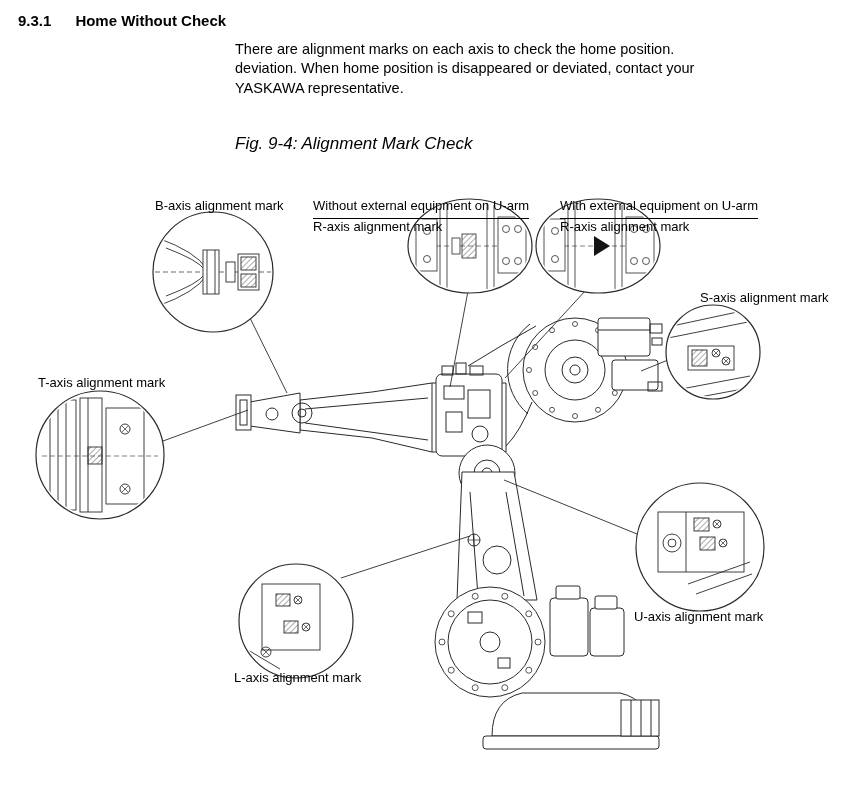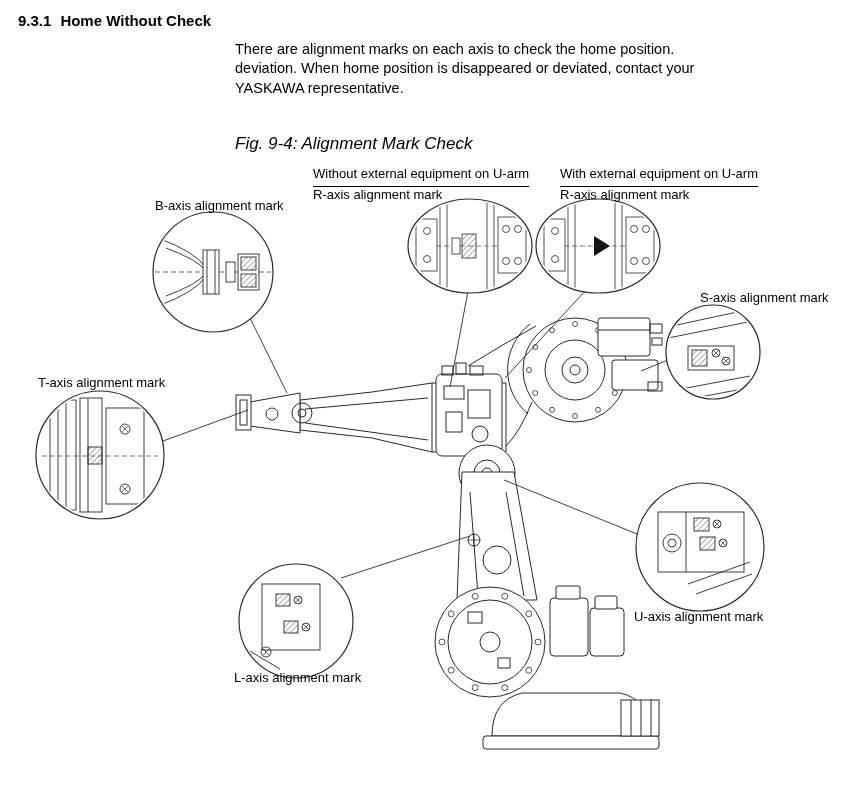--- a/index.html
+++ b/index.html
@@ -1,25 +1,25 @@
 <!DOCTYPE html>
 <html><head>
 <meta charset="utf-8">
 <style>
   * { margin:0; padding:0; box-sizing:border-box; }
   html, body { width:852px; height:786px; background:#ffffff; }
   body { font-family:"Liberation Sans", sans-serif; color:#000; }
   .page { position:relative; width:852px; height:786px; background:#fff; overflow:hidden; }
 
-  .heading { position:absolute; left:18px; top:12px; font-size:15px; font-weight:bold; display:flex; gap:9px; }
+  .heading { position:absolute; left:18px; top:12px; font-size:15px; font-weight:bold; display:flex; gap:24px; }
   .body-text { position:absolute; left:235px; top:40px; font-size:14.5px; line-height:19.4px; }
   .fig-caption { position:absolute; left:235px; top:134px; font-size:17px; font-style:italic; }
 
   .fig-label { position:absolute; font-size:13px; line-height:15.5px; white-space:nowrap; color:#000; }
-  .fig-label .hdr { display:inline-block; border-bottom:1px solid #000; padding-bottom:4px; }
+  .fig-label .hdr { display:inline-block; border-bottom:1px solid #000; padding-bottom:4px;margin-top:32px; }
 
   svg.illustration { position:absolute; left:0; top:0; width:852px; height:786px; }
 </style>
 </head>
 <body>
 
 <div class="page">
 
   <div class="heading">
     <span>9.3.1</span>

